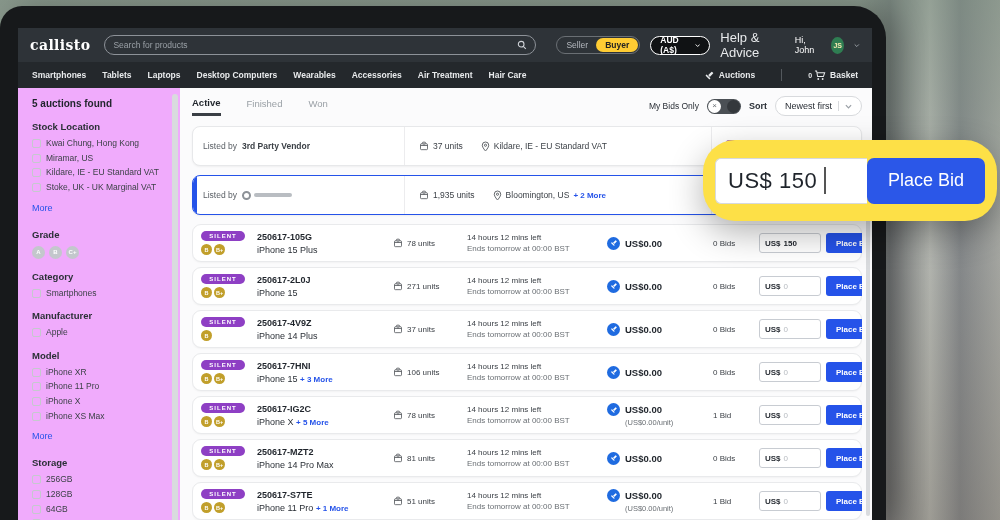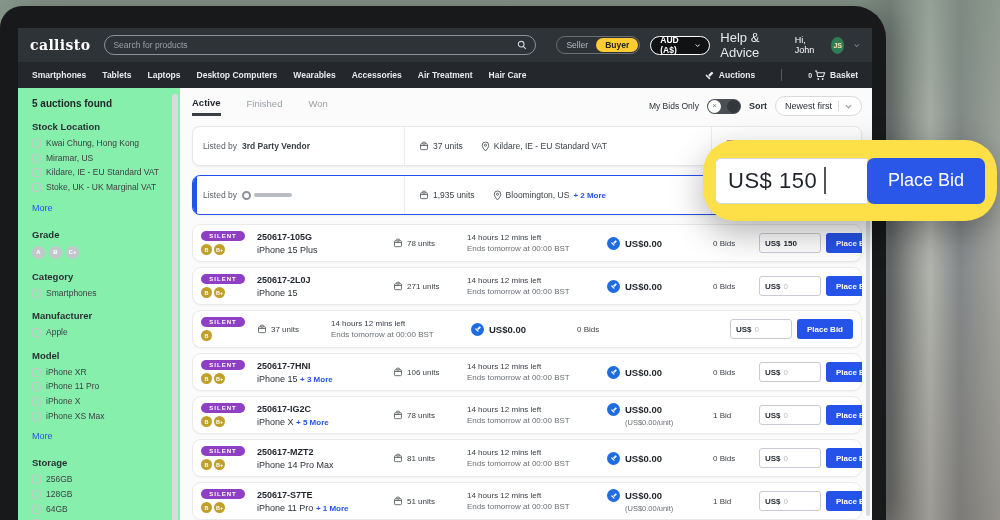--- a/index.html
+++ b/index.html
@@ -38,21 +38,21 @@
   
   .navbar{height:26px;background:var(--navdark);display:flex;align-items:center;padding:0 14px;gap:16px;flex:0 0 auto}
   .nav-item{color:#e8eaec;font-size:8.5px;font-weight:bold;white-space:nowrap}
   .nav-spacer{flex:1}
   .nav-right{display:flex;align-items:center;gap:26px;color:#e8eaec;font-size:8.5px;font-weight:bold}
   .nav-divider{width:1px;height:12px;background:#53585d}
   .icon-label{display:flex;align-items:center;gap:4px}
   .basket-count{font-size:7px;margin-right:-2px}
 
   
-  .page{flex:1;display:flex;min-height:0;background:#86efac}
+  .page{flex:1;display:flex;min-height:0;background:#f0abfc}
   .sidebar{flex:0 0 152px;padding:10px 8px 10px 14px;overflow:hidden}
   .results{font-size:10px;font-weight:bold;color:#1f242b;margin-bottom:12px}
   .f-title{font-size:9.5px;font-weight:bold;color:#2a2f36;margin:12px 0 6px}
   .f-opt{display:flex;align-items:flex-start;gap:5px;margin-bottom:4px}
   .checkbox{width:9px;height:9px;border:1px solid #c5c9ce;border-radius:2px;flex:0 0 auto;margin-top:1px}
   .f-opt span{font-size:8.5px;color:#3c4147;line-height:1.25}
   .more-link{font-size:9px;color:var(--accent);margin:0 0 4px;display:inline-block}
   .grades{display:flex;gap:4px;margin:4px 0}
   .grade-pill{width:13px;height:13px;border-radius:50%;background:#c3c7cc;color:#fff;font-size:6px;font-weight:bold;display:flex;align-items:center;justify-content:center}
   .v-scrollbar{flex:0 0 6px;margin:6px 2px;border-radius:3px;background:#d9dbde;height:430px}
@@ -425,20 +425,25 @@
       <button class="bid-btn">Place Bid</button>
     </div>
   </div>
             <div class="row-card">
     <div class="c-badges">
       <span class="silent">SILENT</span>
       <span class="row-grades">
                   <span class="g-dot">B</span>
                 </span>
     </div>
+    <div class="c-title">
+      <div class="rid">250617-4V9Z</div>
+      <div class="rname">iPhone 14 Plus
+        </div>
+    </div>
     <div class="c-units">
                 <svg width="10" height="10" viewBox="0 0 12 12">
                   <rect x="1.8" y="3.4" width="8.4" height="7" rx="1" fill="none" stroke="#55595e" stroke-width="1"></rect>
                   <path d="M1.8 5.4h8.4M6 3.4v2" stroke="#55595e" stroke-width="1" fill="none"></path>
                   <path d="M3.4 3.4L4.6 1.4h2.8l1.2 2" fill="none" stroke="#55595e" stroke-width="1"></path>
                 </svg>
                 <span>37 units</span>
               </div>
     <div class="c-time">
       <div>14 hours 12 mins left</div>

